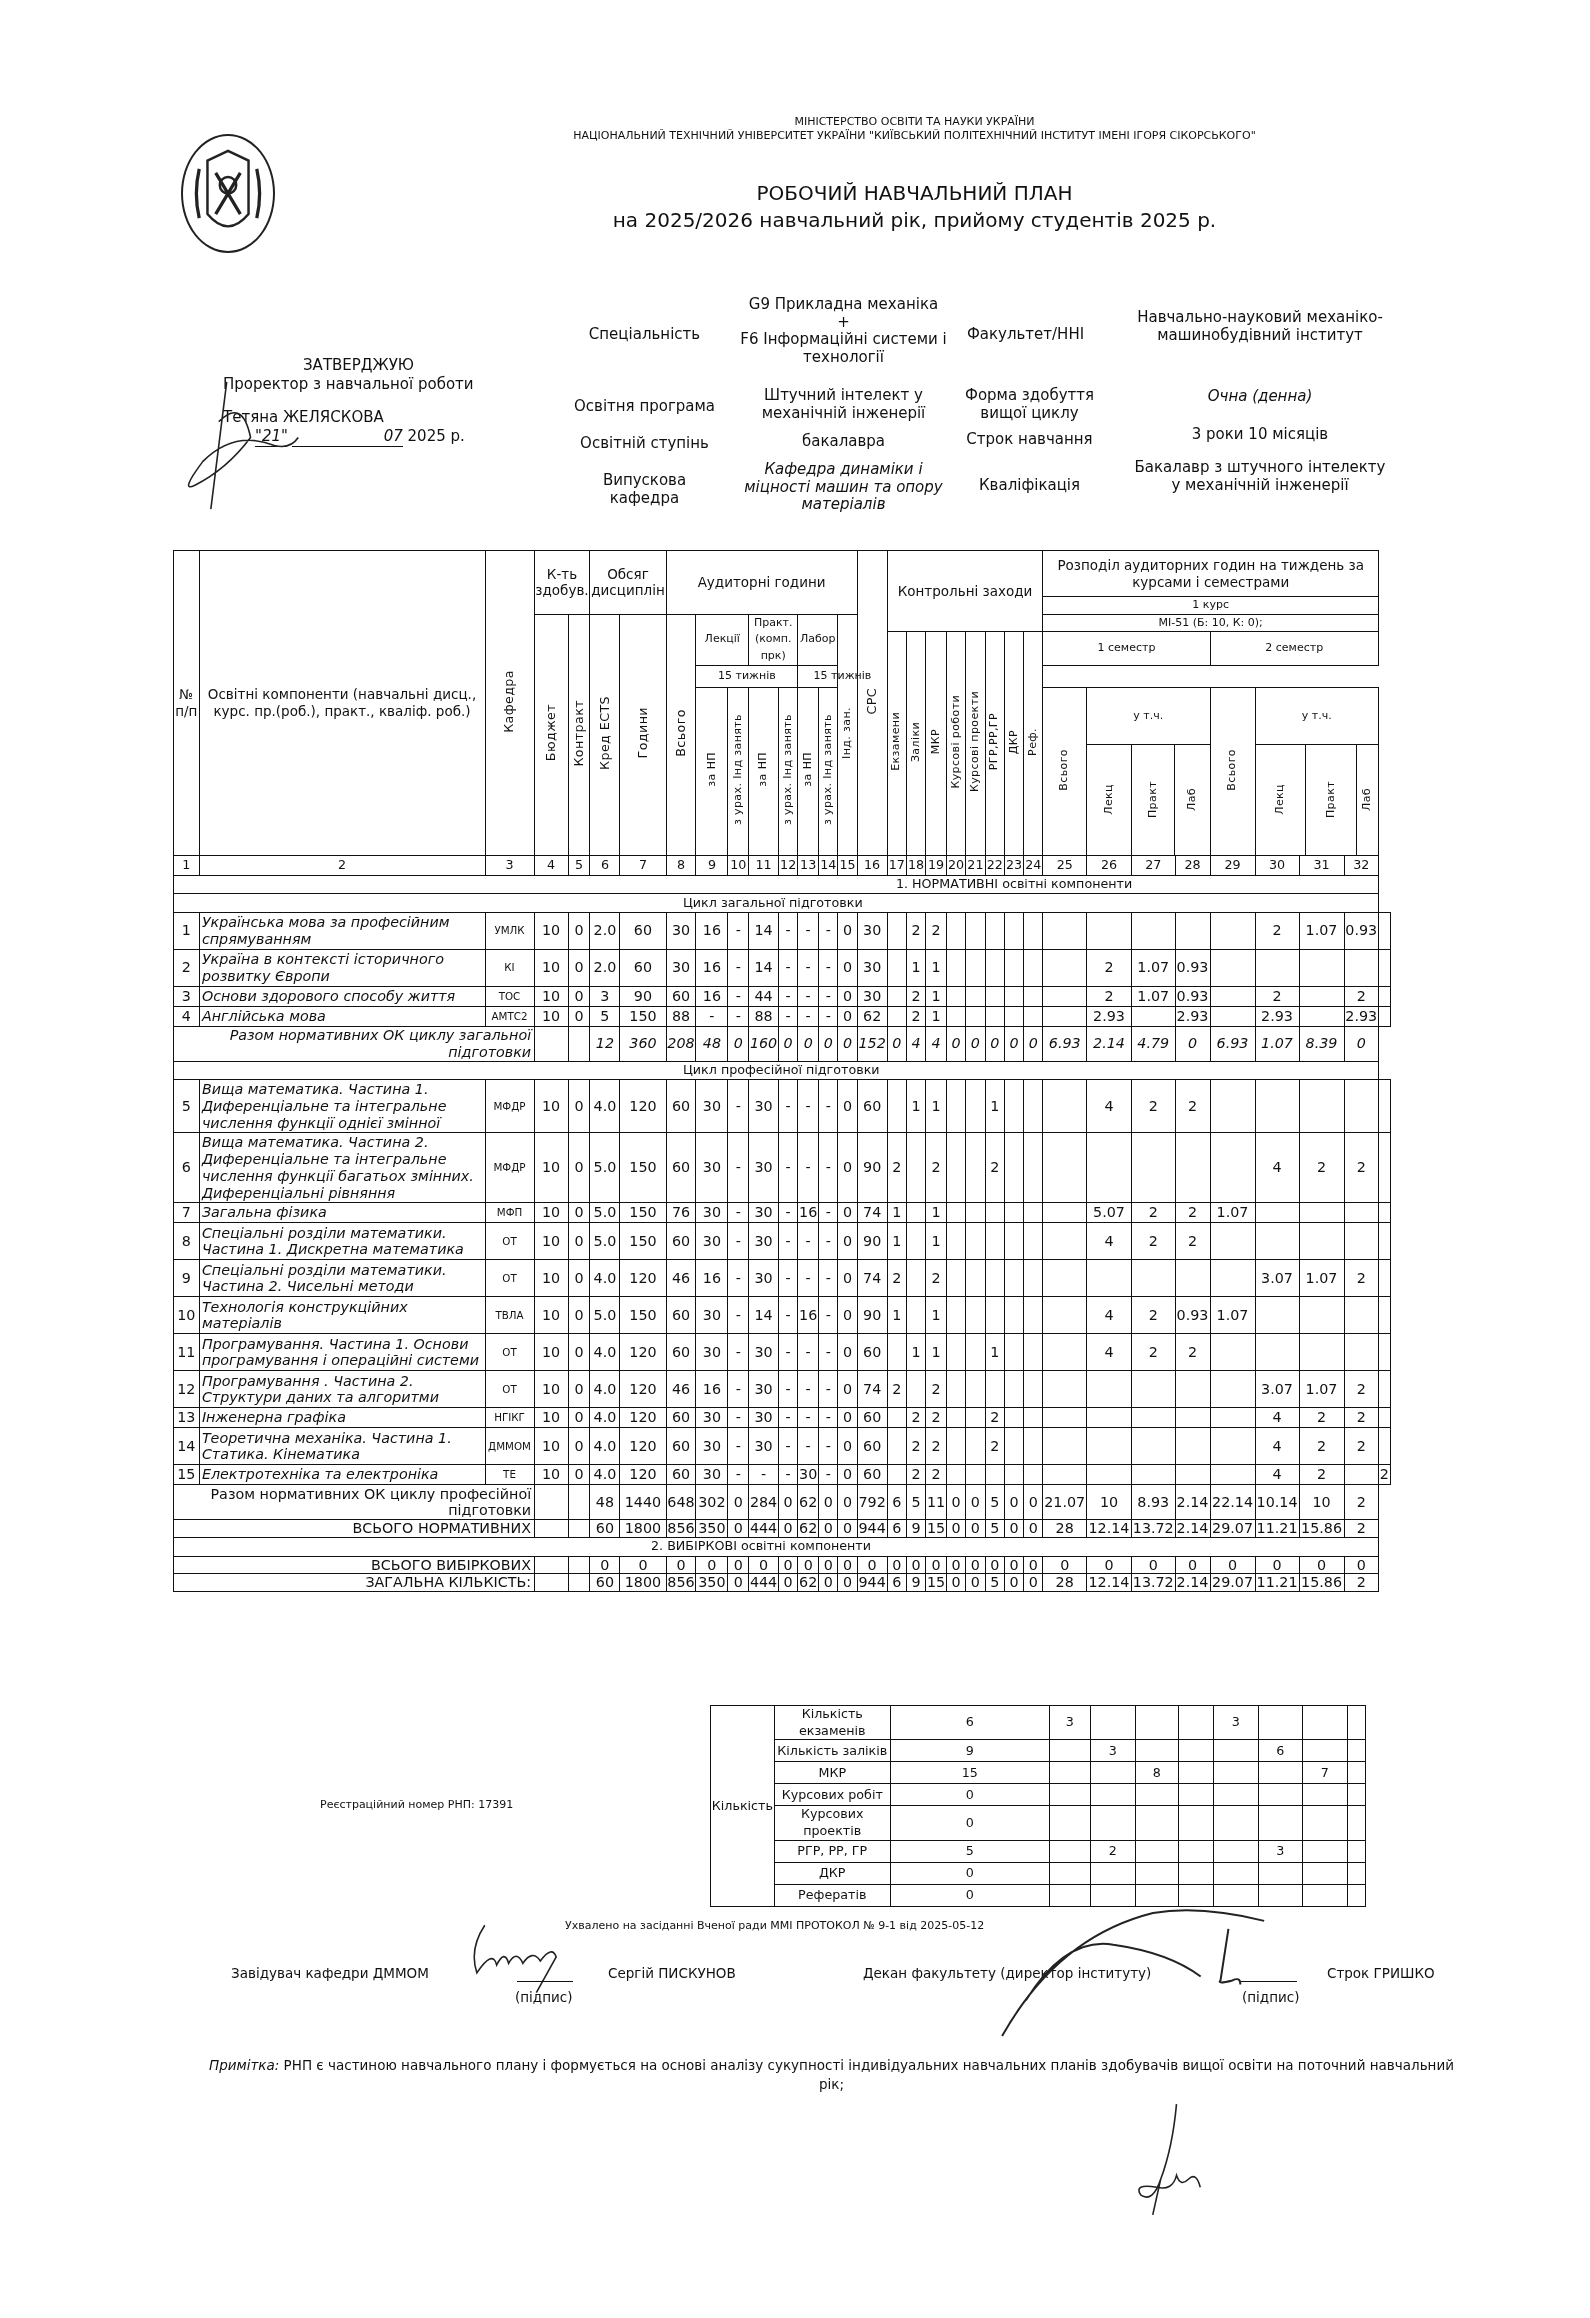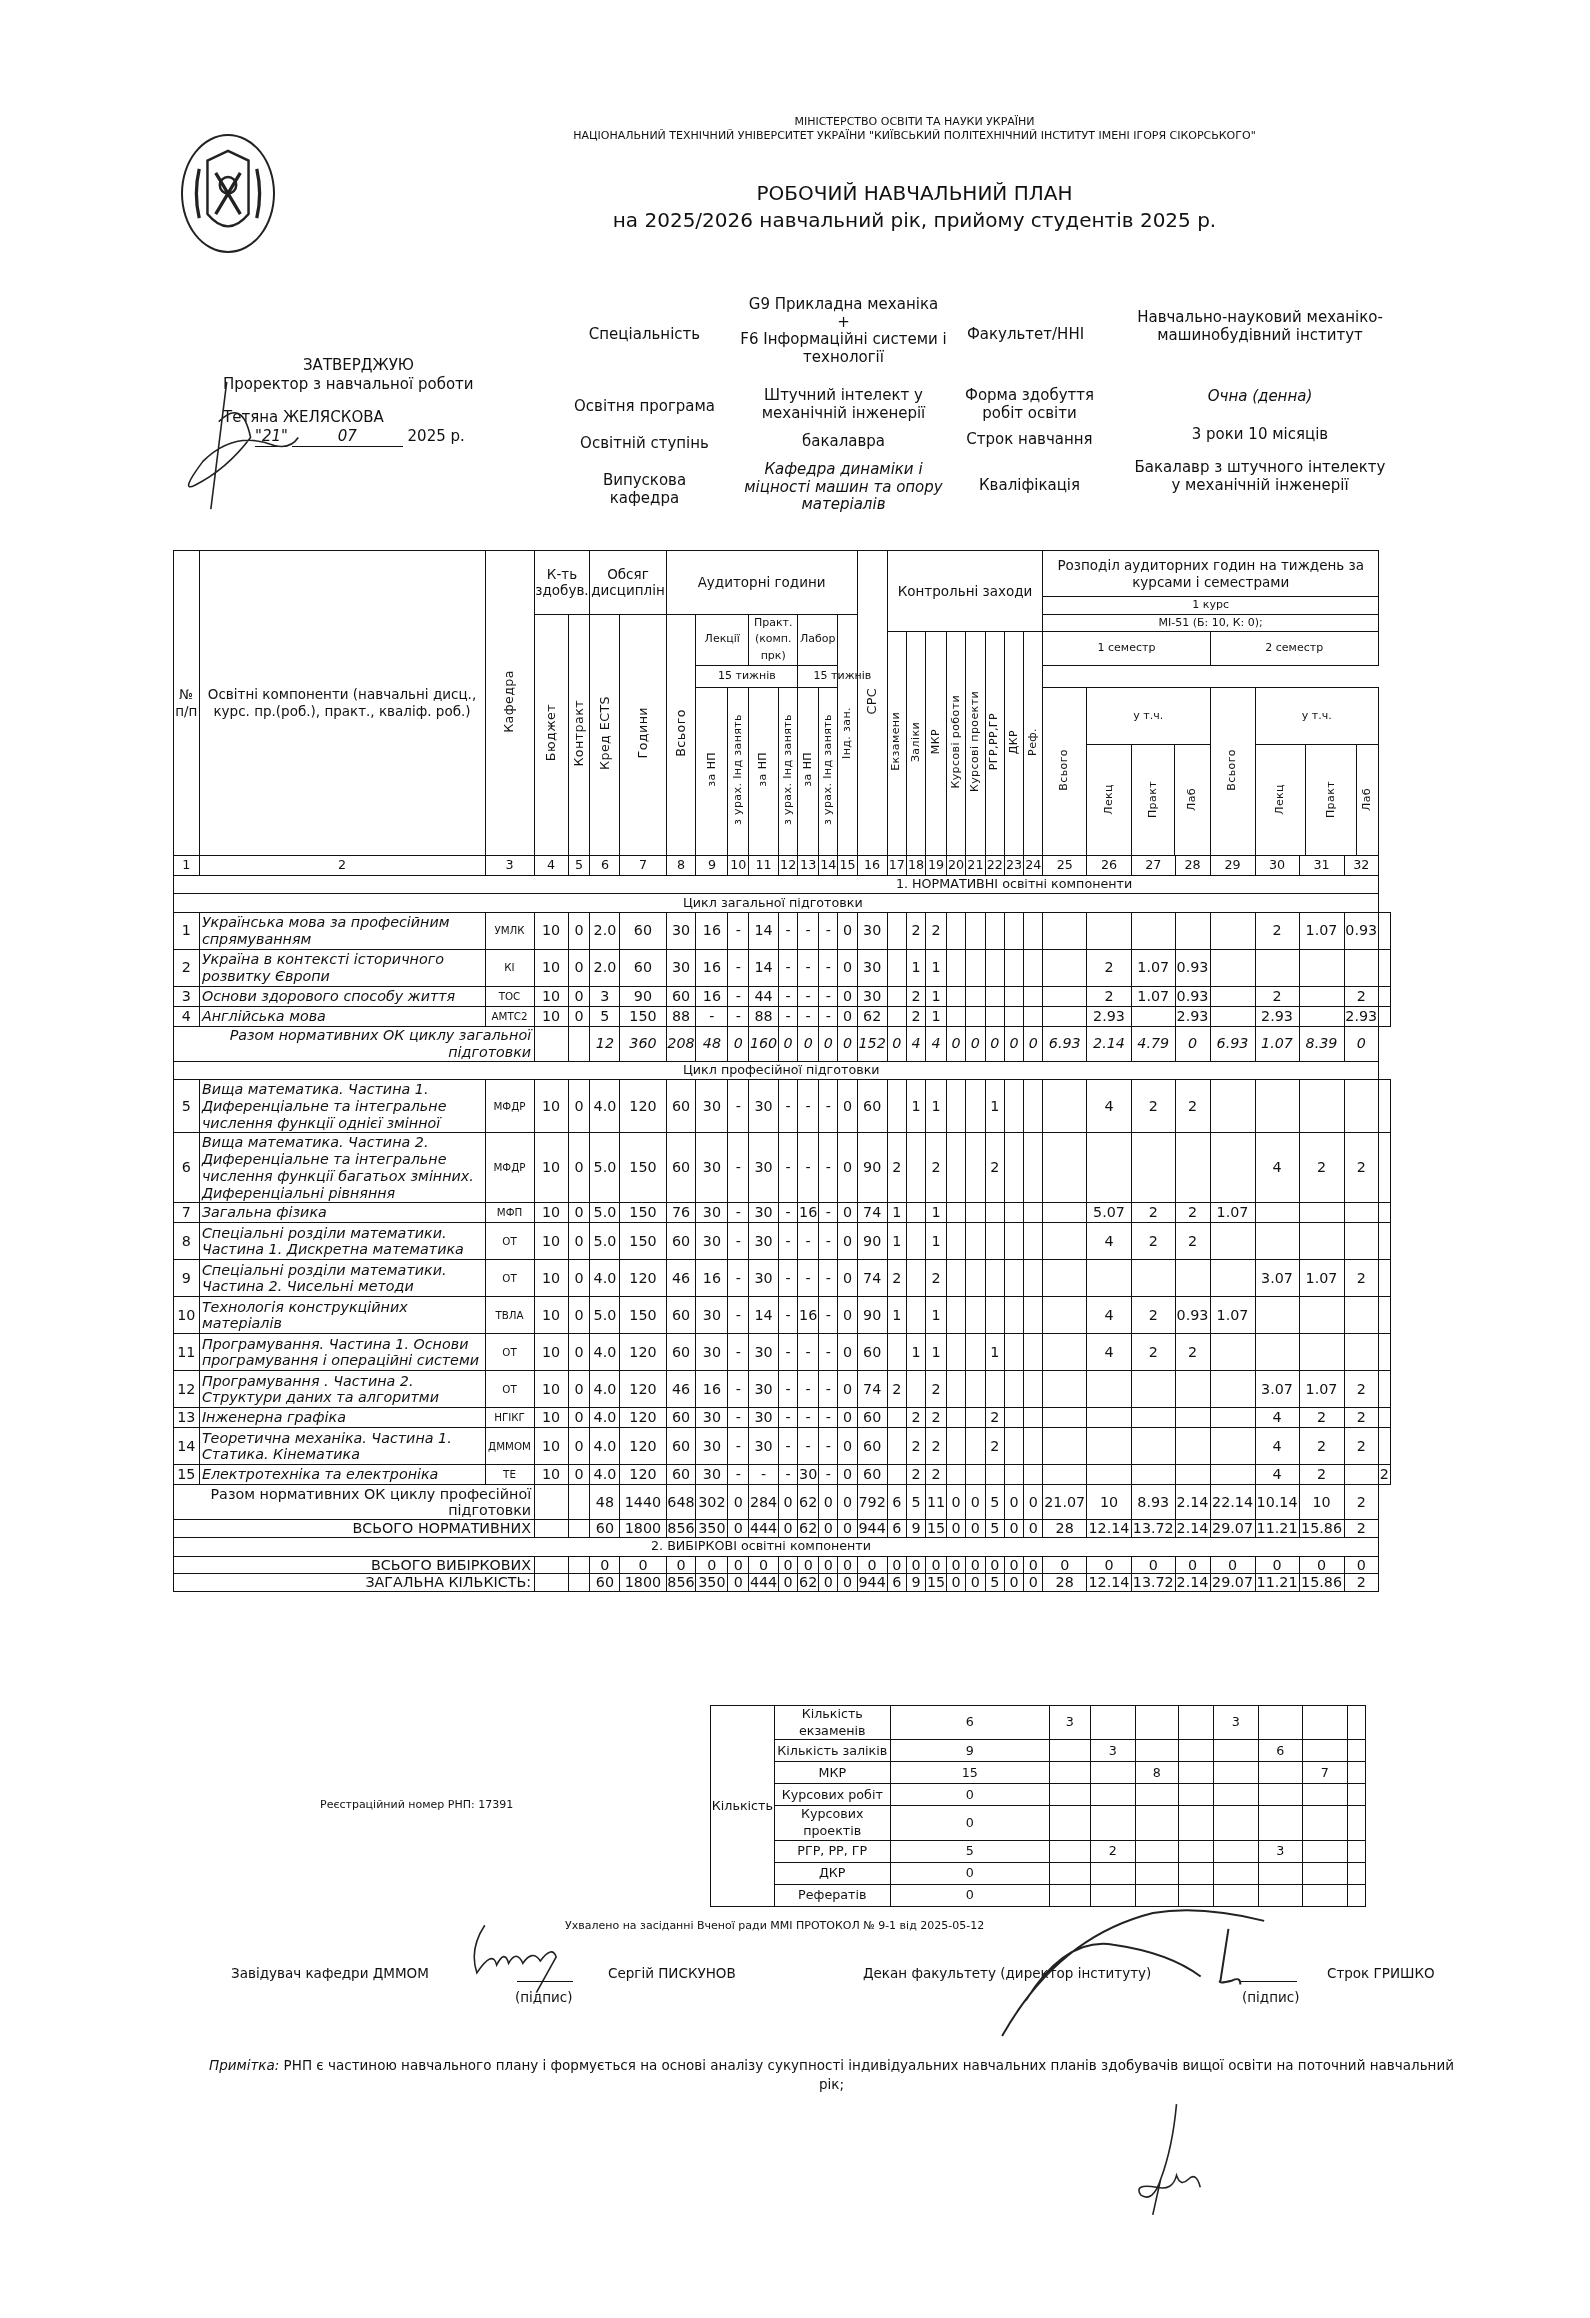--- a/index.html
+++ b/index.html
@@ -47,40 +47,40 @@
 <div class="abs university">НАЦІОНАЛЬНИЙ ТЕХНІЧНИЙ УНІВЕРСИТЕТ УКРАЇНИ "КИЇВСЬКИЙ ПОЛІТЕХНІЧНИЙ ІНСТИТУТ ІМЕНІ ІГОРЯ СІКОРСЬКОГО"</div>
 <div class="abs title1">РОБОЧИЙ НАВЧАЛЬНИЙ ПЛАН</div>
 <div class="abs title2">на 2025/2026 навчальний рік, прийому студентів 2025 р.</div>
 
 <div class="abs approve">
   <div style="padding-left:80px">ЗАТВЕРДЖУЮ</div>
   <div>Проректор з навчальної роботи</div>
   <div style="margin-top:14.3px">Тетяна ЖЕЛЯСКОВА</div>
   <div style="padding-left:32px">
     <span class="sig-line" style="width:32px; font-style:italic">"21"</span>
-    <span class="sig-line" style="width:111px; text-align:center; font-style:italic">07</span>
+    <span class="sig-line" style="width:111px; text-align:right; font-style:italic">07</span>
     <span>2025 р.</span>
   </div>
 </div>
 <svg class="abs" style="left:179px; top:374px; width:159px; height:143px" viewBox="0 0 200 180" width="159" height="143">
   <path d="M60 10 L40 170 M50 60 Q80 30 90 80 Q60 120 20 140 Q0 150 30 110 Q70 70 120 90 Q140 95 150 80" stroke="#222" stroke-width="2" fill="none"></path>
 </svg>
 
 <div class="abs meta" style="left:573px; top:326px; width:143px">Спеціальність</div>
 <div class="abs meta" style="left:736px; top:296px; width:215px">
   <div>G9 Прикладна механіка</div>
   <div>+</div>
   <div>F6 Інформаційні системи і технології</div>
 </div>
 <div class="abs meta" style="left:954px; top:326px; width:143px">Факультет/ННІ</div>
 <div class="abs meta" style="left:1129px; top:309px; width:262px">Навчально-науковий механіко-машинобудівний інститут</div>
 
 <div class="abs meta" style="left:557px; top:398px; width:175px">Освітня програма</div>
 <div class="abs meta" style="left:744px; top:387px; width:199px">Штучний інтелект у механічній інженерії</div>
-<div class="abs meta" style="left:954px; top:387px; width:151px">Форма здобуття робіт освіти</div>
+<div class="abs meta" style="left:954px; top:387px; width:151px">Форма здобуття вищої циклу</div>
 <div class="abs meta italic" style="left:1129px; top:388px; width:262px">Очна (денна)</div>
 
 <div class="abs meta" style="left:557px; top:435px; width:175px">Освітній ступінь</div>
 <div class="abs meta" style="left:744px; top:433px; width:199px">бакалавра</div>
 <div class="abs meta" style="left:954px; top:431px; width:151px">Строк навчання</div>
 <div class="abs meta" style="left:1129px; top:426px; width:262px">3 роки 10 місяців</div>
 
 <div class="abs meta" style="left:581px; top:472px; width:127px">Випускова кафедра</div>
 <div class="abs meta italic" style="left:744px; top:461px; width:199px">Кафедра динаміки і міцності машин та опору матеріалів</div>
 <div class="abs meta" style="left:954px; top:477px; width:151px">Кваліфікація</div>

